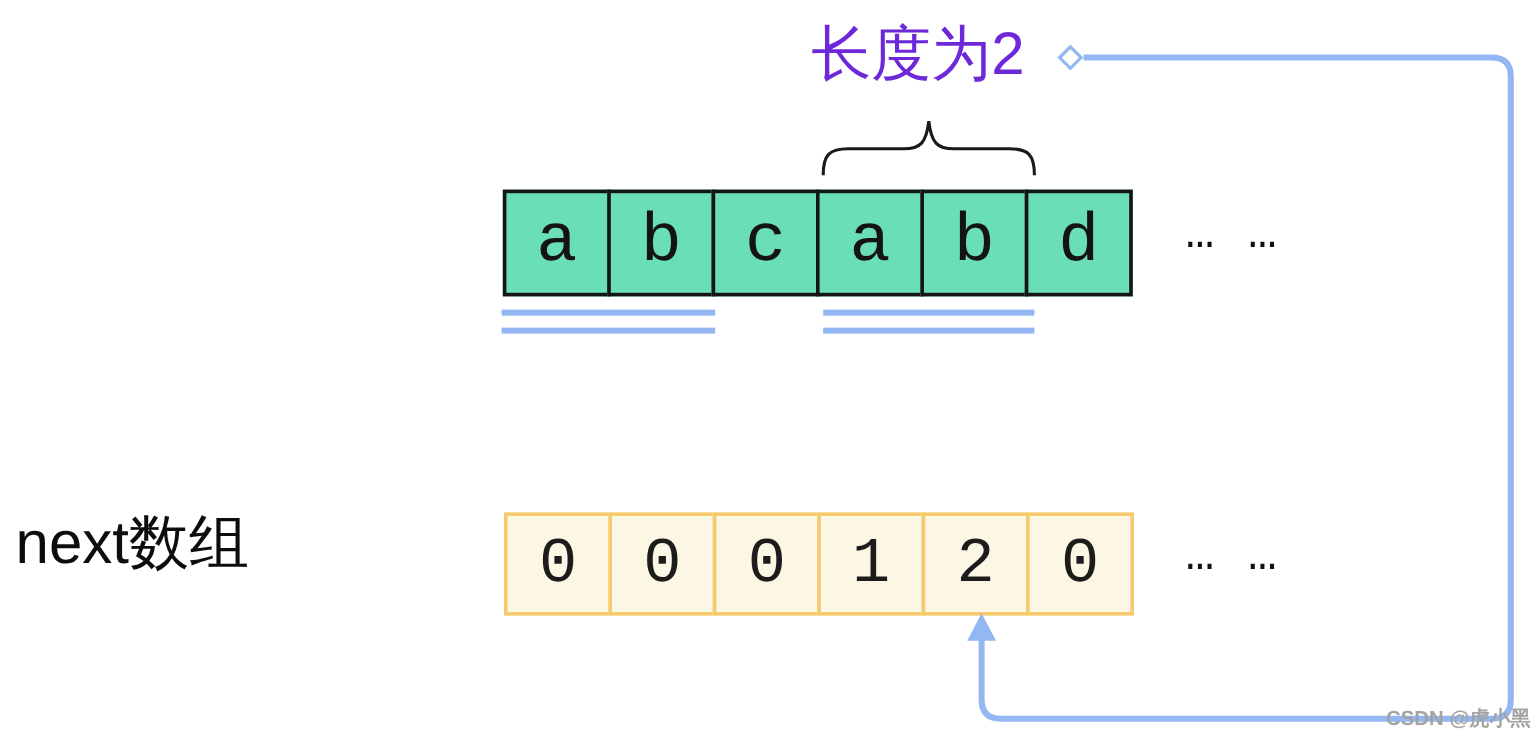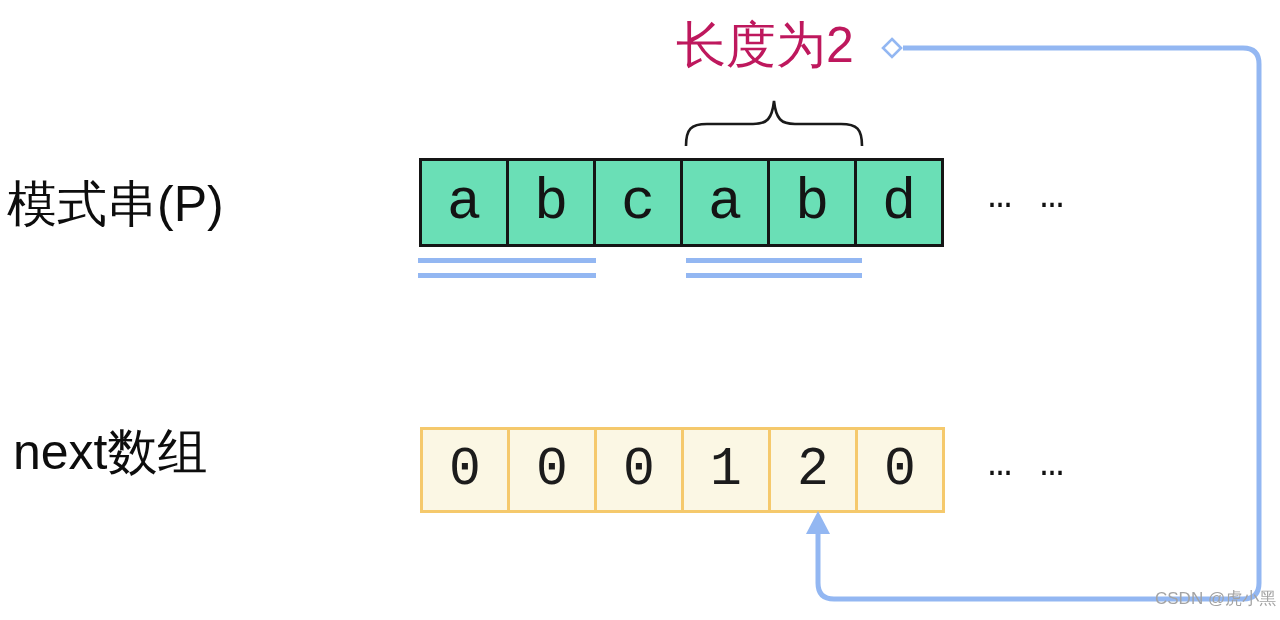--- a/index.html
+++ b/index.html
@@ -4,21 +4,21 @@
 <style>
   html,body { margin:0; padding:0; background:#ffffff; }
   .canvas {
     position:relative; width:1280px; height:620px; background:#ffffff;
     overflow:hidden; font-family:"Liberation Sans", sans-serif; color:#111;
   }
   .label { position:absolute; color:#0d0d0d; white-space:nowrap; }
   .pattern-label { left:7px;  top:168px; font-size:50px; line-height:72px; }
   .next-label    { left:13px; top:416px; font-size:50px; line-height:72px; }
   .length-label  { left:635px; top:14px; width:260px; text-align:center;
-                   font-size:50px; line-height:62px; color:#be185d; }
+                   font-size:50px; line-height:62px; color:#6d28d9; }
 
   .row { position:absolute; display:flex; }
   .pattern-row { left:419px; top:158px; }
   .next-row    { left:420px; top:427px; }
 
   .cell {
     display:flex; align-items:center; justify-content:center;
     font-family:"Liberation Mono", monospace; box-sizing:border-box;
   }
   .cell.green {
@@ -45,29 +45,28 @@
     font-family:"Liberation Mono", monospace; font-size:40px; color:#111;
     letter-spacing:2px; transform:translateY(-6px);
   }
   .pattern-ellipsis { left:988px; top:158px; height:89px; }
   .next-ellipsis    { left:988px; top:427px; height:86px; }
 
   .connector { position:absolute; left:0; top:0; pointer-events:none; }
 
   .watermark {
     position:absolute; left:1155px; top:587px; font-size:17px;
-    color:#A3A3A3; white-space:nowrap;
+    color:#A3A3A3; white-space:nowrap;font-weight:bold;
   }
 </style>
 </head>
 <body>
 
 <div class="canvas">
 
-  <div class="label pattern-label">模式串(P)</div>
   <div class="label next-label">next数组</div>
 
   <div class="label length-label">长度为2</div>
 
   <svg class="brace" width="182" height="50" viewBox="0 0 182 50">
     <path d="M 3 50 C 3 33 8 28 24 28 L 70 28 C 84 28 89 23 91 5 C 93 23 98 28 112 28 L 158 28 C 174 28 179 33 179 50" fill="none" stroke="#1a1a1a" stroke-width="2.6" stroke-linecap="round"></path>
   </svg>
 
   <div class="row pattern-row">
     <div class="cell green">a</div>

